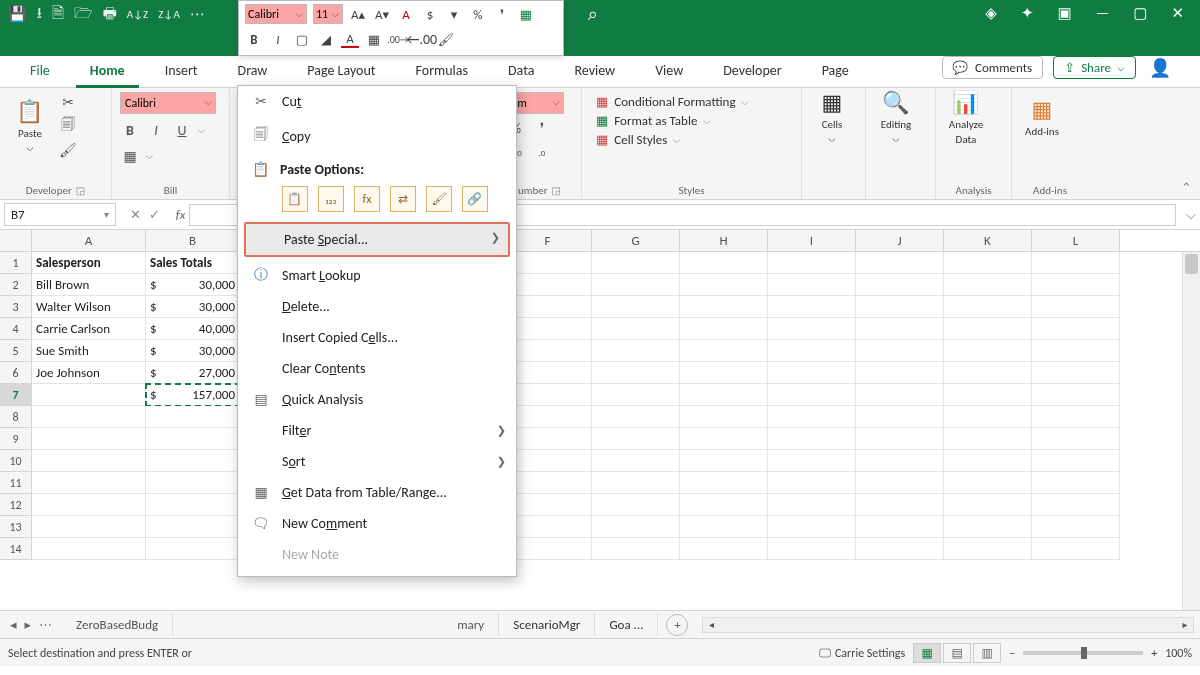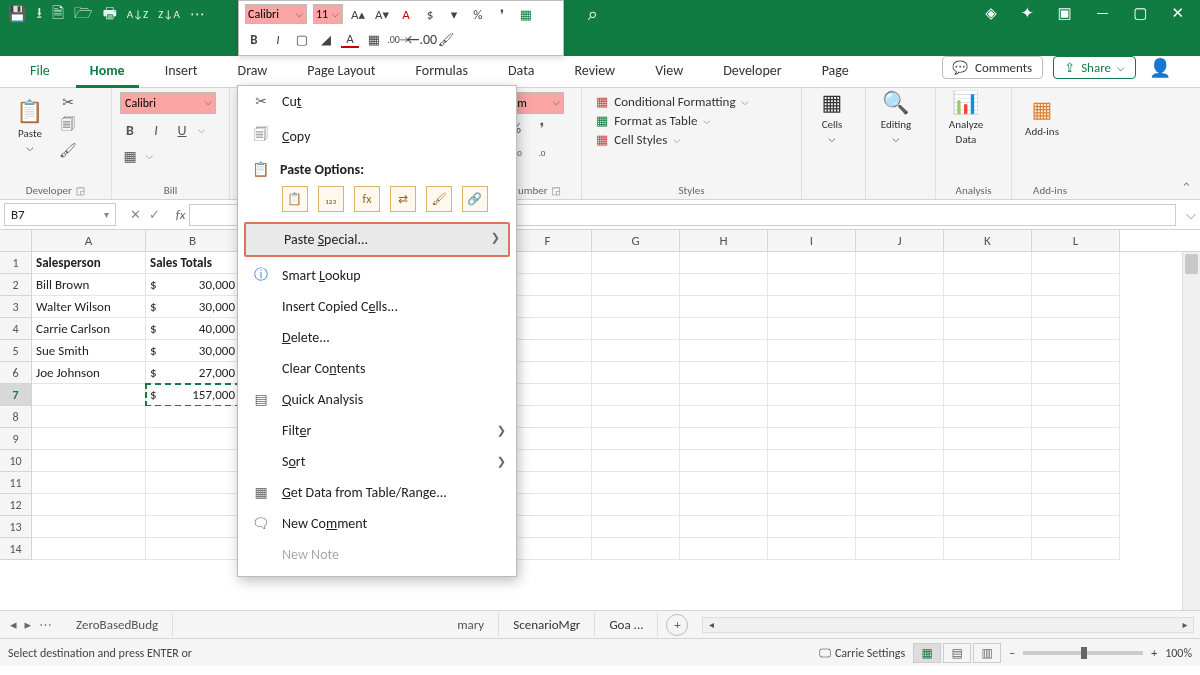--- a/index.html
+++ b/index.html
@@ -592,25 +592,25 @@
     <span>🖌</span>
     <span>🔗</span>
   </div>
   <div class="ctx-highlight"><span>Paste <span class="underline-char">S</span>pecial...</span><span class="chev">❯</span></div>
   <div class="ctx-item">
       <span class="icon" style="color:#3a7bd5;">ⓘ</span>
       <span>Smart <span class="underline-char">L</span>ookup</span>
     </div>
   <div class="ctx-item">
       <span class="icon"></span>
+      <span><span class="underline-char">D</span>elete...</span>
+    </div>
+  <div class="ctx-item">
+      <span class="icon"></span>
       <span>Insert Copied C<span class="underline-char">e</span>lls...</span>
-    </div>
-  <div class="ctx-item">
-      <span class="icon"></span>
-      <span><span class="underline-char">D</span>elete...</span>
     </div>
   <div class="ctx-item">
       <span class="icon"></span>
       <span>Clear Co<span class="underline-char">n</span>tents</span>
     </div>
   <div class="ctx-item">
       <span class="icon">▤</span>
       <span><span class="underline-char">Q</span>uick Analysis</span>
     </div>
   <div class="ctx-item">

